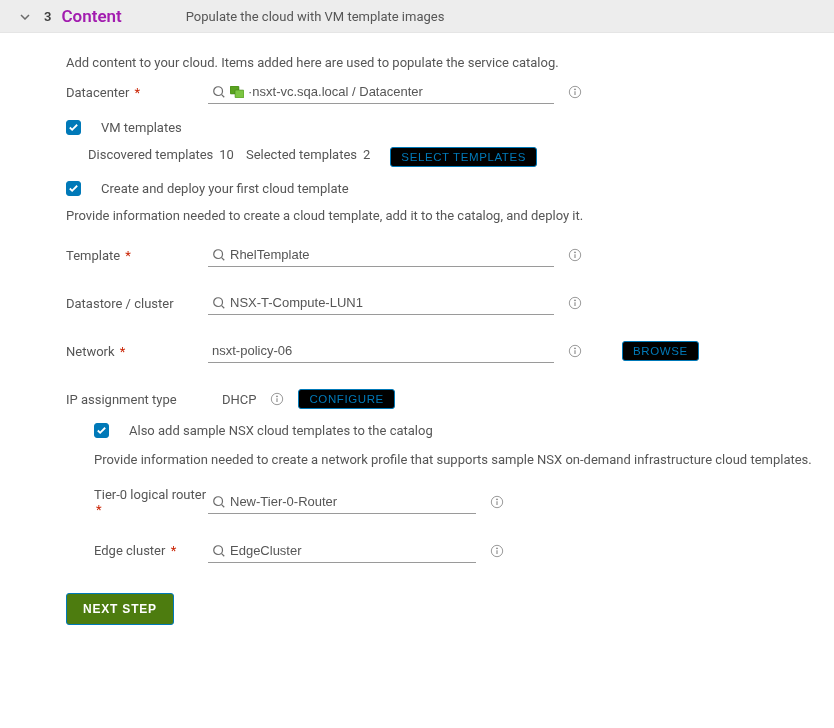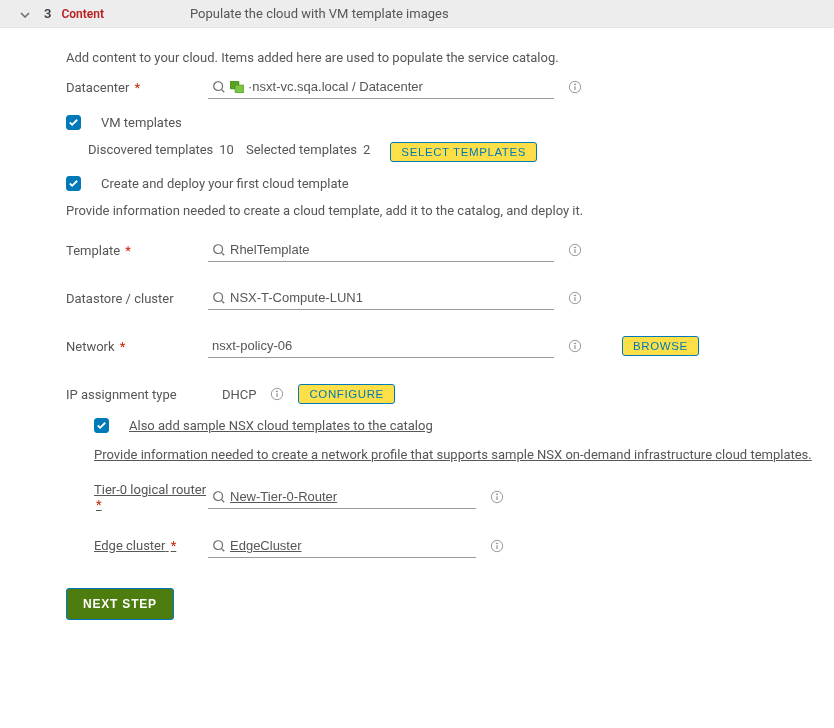--- a/index.html
+++ b/index.html
@@ -13,21 +13,21 @@
   .header {
     background: #ededed;
     padding: 6px 20px;
     display: flex;
     align-items: center;
     gap: 10px;
     border-bottom: 1px solid #e5e5e5;
   }
   .chevron { color: #6b6b6b; font-size: 12px; width: 14px; }
   .step-num { font-weight: 600; color: #3d3d3d; font-size: 13px; }
-  .step-title { font-weight: 600; color: #b91c1c; font-size: 12px; margin-right: 76px; }
+  .step-title { font-weight: 600; color: #a21caf; font-size: 17px; margin-right: 54px; }
   .step-desc { color: #565656; font-size: 13px; }
   .content { padding: 22px 20px 14px 66px; }
   .intro { color: #565656; margin-bottom: 8px; }
   .row { display: flex; align-items: center; margin-bottom: 10px; min-height: 28px; }
   .label { width: 142px; color: #565656; font-size: 13px; }
   .req { color: #c92100; margin-left: 2px; }
   .field-wrap { position: relative; width: 346px; display: flex; align-items: center; }
   .search-icon {
     position: absolute; left: 4px; color: #6a6a6a; pointer-events: none;
     width: 14px; height: 14px;
@@ -69,41 +69,41 @@
   .cb-label { color: #565656; font-size: 13px; }
   .discovered-row {
     display: flex; gap: 6px;
     margin: 10px 0 14px 22px;
     color: #565656;
     font-size: 13px;
   }
   .discovered-row .count { margin-right: 6px; }
   .btn {
     border: 1px solid #0079b8;
-    background: #fde047;
+    background: #000000;
     color: #0079b8;
     padding: 5px 12px;
     font-size: 12px;
     letter-spacing: 0.6px;
     border-radius: 3px;
     cursor: pointer;
   }
   .btn.small { padding: 3px 10px; font-size: 11.5px; }
   .btn.primary {
     background: #4d7c0f;
     color: #fff;
     font-weight: 700;
     padding: 8px 16px;
     letter-spacing: 0.8px;
   }
   .sub-intro { color: #565656; margin: 10px 0 18px 0; }
   .gap { height: 10px; }
   .ip-row { display: flex; align-items: center; gap: 14px; margin-bottom: 10px; min-height: 28px; }
   .ip-val { color: #565656; font-size: 13px; }
-  .nested { margin-left: 28px; margin-top: 6px; text-decoration: underline; }
+  .nested { margin-left: 28px; margin-top: 6px; }
   .nested .sub-desc { color: #565656; margin: 6px 0 16px 0; line-height: 1.6; }
   .nested .row .label { width: 114px; }
   .nested .field-wrap { width: 268px; }
   .footer { margin-top: 28px; }
   .browse-wrap { margin-left: 40px; }
 </style>
 </head>
 <body>
 
 <div class="header">

